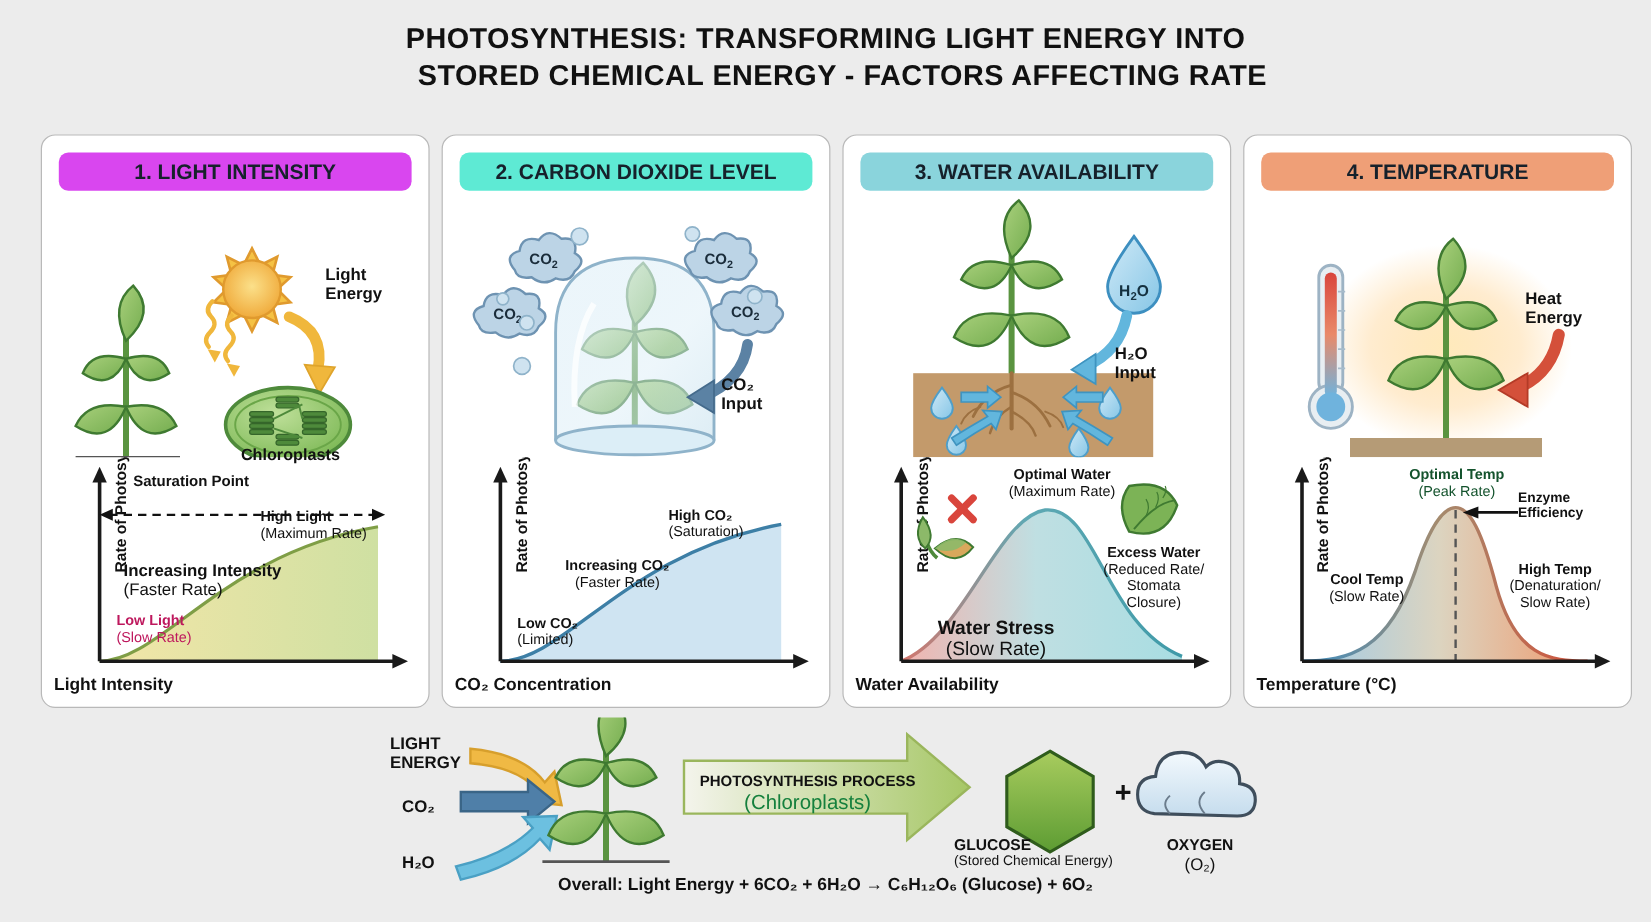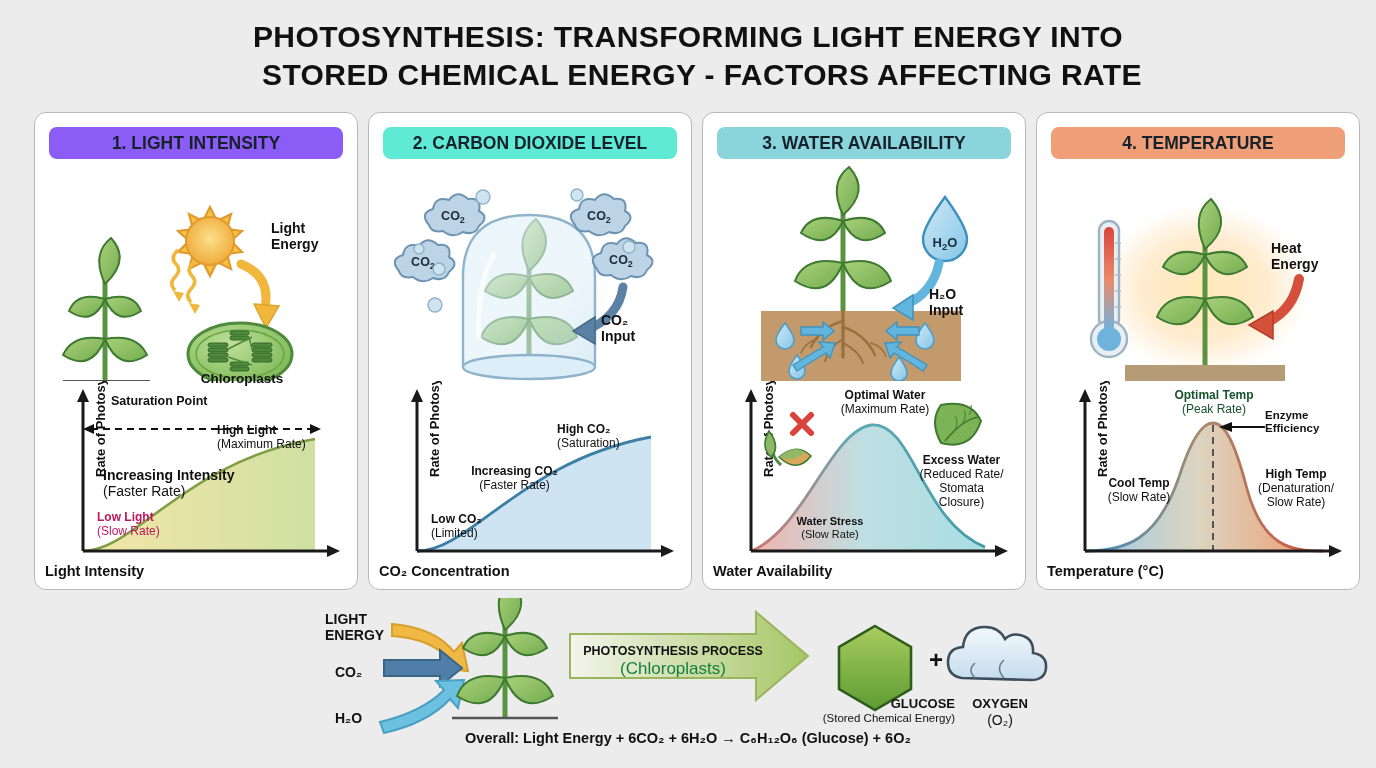--- a/index.html
+++ b/index.html
@@ -6,21 +6,21 @@
   body {
     width: 1376px; height: 768px;
     background: #ececec;
     font-family: "Liberation Sans", sans-serif;
     overflow: hidden;
     position: relative;
   }
   .title {
     text-align: center;
     padding-top: 18px;
-    font-size: 30px;
+    font-size: 24px;
     font-weight: bold;
     color: #111;
     letter-spacing: .4px;
     line-height: 1.28;
   }
   .title .l2 { display: block; padding-left: 28px; }
 
   .panels {
     position: absolute;
     top: 112px; left: 34px;
@@ -80,21 +80,21 @@
 <body>
 
 <div class="title">
   <span class="l1">PHOTOSYNTHESIS: TRANSFORMING LIGHT ENERGY INTO</span>
   <span class="l2">STORED CHEMICAL ENERGY - FACTORS AFFECTING RATE</span>
 </div>
 
 <div class="panels">
 
   <div class="panel">
-    <div class="phead" style="background:#8b5cf6">1. LIGHT INTENSITY</div>
+    <div class="phead" style="background:#d946ef">1. LIGHT INTENSITY</div>
     <div class="illus">
       <svg width="300" height="222" viewBox="0 0 300 222">
         <defs>
           <radialGradient id="sunG" cx="50%" cy="45%" r="55%">
             <stop offset="0%" stop-color="#fbe08a"></stop>
               <stop offset="100%" stop-color="#f0ab3c"></stop>
           </radialGradient>
           <linearGradient id="lf1" x1="0" y1="0" x2="1" y2="1">
             <stop offset="0%" stop-color="#a9d07c"></stop>
               <stop offset="100%" stop-color="#74ad4f"></stop>
@@ -415,21 +415,21 @@
       <div style="position:absolute;left:108px;top:8px;font-size:12px;font-weight:bold;color:#111;line-height:1.15;text-align:center;width:128px">
         <div>Optimal Water</div>
         <div style="font-weight:normal">(Maximum Rate)</div>
       </div>
       <div style="position:absolute;left:196px;top:72px;font-size:12px;font-weight:bold;color:#111;line-height:1.18;text-align:center;width:105px">
         <div>Excess Water</div>
         <div style="font-weight:normal">(Reduced Rate/</div>
         <div style="font-weight:normal">Stomata</div>
         <div style="font-weight:normal">Closure)</div>
       </div>
-      <div style="position:absolute;left:62px;top:134px;font-size:11px;font-weight:bold;color:#111;line-height:1.15;text-align:center;width:110px">
+      <div style="position:absolute;left:62px;top:134px;font-size:16px;font-weight:bold;color:#111;line-height:1.15;text-align:center;width:110px">
         <div>Water Stress</div>
         <div style="font-weight:normal">(Slow Rate)</div>
       </div>
       <div class="xlabel">Water Availability</div>
     </div>
   </div>
 
   <div class="panel">
     <div class="phead" style="background:#ef9f77">4. TEMPERATURE</div>
     <div class="illus">
@@ -598,21 +598,21 @@
     <div>ENERGY</div>
   </div>
   <div style="position:absolute;left:335px;top:66px;font-size:14px;font-weight:bold;color:#111"><span>CO₂</span></div>
   <div style="position:absolute;left:335px;top:112px;font-size:14px;font-weight:bold;color:#111"><span>H₂O</span></div>
 
   <div style="position:absolute;left:578px;top:46px;width:190px;text-align:center;line-height:1.2">
     <div style="font-size:12.5px;font-weight:bold;color:#111">PHOTOSYNTHESIS PROCESS</div>
     <div style="font-size:17px;color:#15803d">(Chloroplasts)</div>
   </div>
 
-  <div style="position:absolute;left:795px;top:98px;width:160px;text-align:right;line-height:1.2">
+  <div style="position:absolute;left:795px;top:98px;width:160px;text-align:left;line-height:1.2">
     <div style="font-size:13px;font-weight:bold;color:#111">GLUCOSE</div>
     <div style="font-size:11.5px;color:#111">(Stored Chemical Energy)</div>
   </div>
   <div style="position:absolute;left:945px;top:98px;width:110px;text-align:center;line-height:1.2">
     <div style="font-size:13px;font-weight:bold;color:#111">OXYGEN</div>
     <div style="font-size:14px;color:#111"><span>(O₂)</span></div>
   </div>
 
   <div class="eq">Overall: Light Energy + 6CO₂ + 6H₂O → C₆H₁₂O₆ (Glucose) + 6O₂</div>
 </div>

